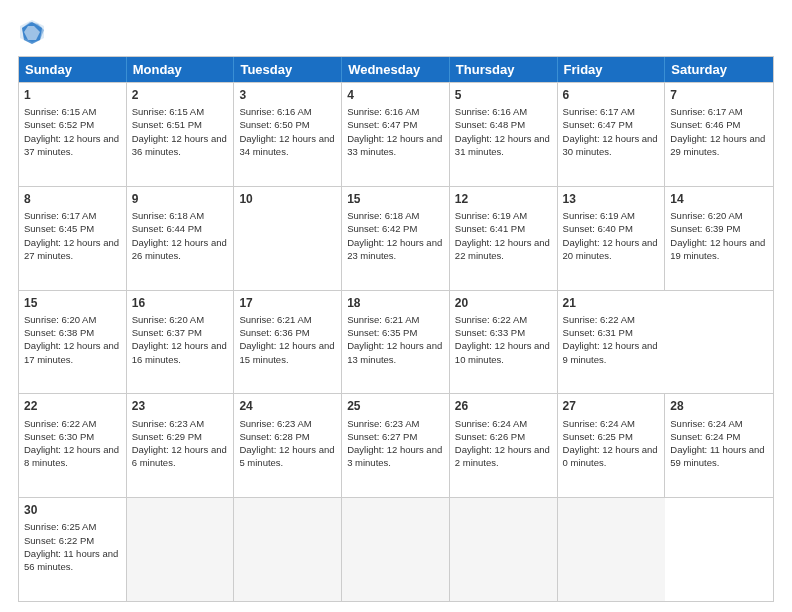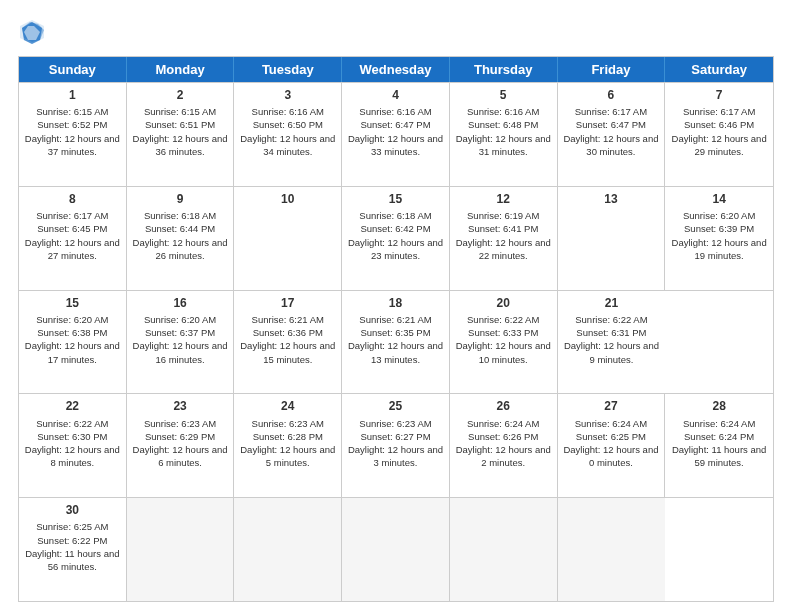--- a/index.html
+++ b/index.html
@@ -9,21 +9,20 @@
       width: 792px;
       height: 612px;
       overflow: hidden;
     }
     .page {
       width: 792px;
       height: 612px;
       padding: 18px 18px 10px 18px;
       display: flex;
       flex-direction: column;
-      text-align: center;
     }
     .header {
       display: flex;
       align-items: flex-start;
       justify-content: space-between;
       margin-bottom: 10px;
     }
     .logo {
       display: flex;
       align-items: center;
@@ -211,20 +210,24 @@
           </div>
           <div class="cal-cell">
             <span class="day-num">12</span>
             <div class="info">Sunrise: 6:19 AM
 Sunset: 6:41 PM
 Daylight: 12 hours
 and 22 minutes.</div>
           </div>
           <div class="cal-cell">
             <span class="day-num">13</span>
+            <div class="info">Sunrise: 6:19 AM
+Sunset: 6:40 PM
+Daylight: 12 hours
+and 20 minutes.</div>
           </div>
           <div class="cal-cell">
             <span class="day-num">14</span>
             <div class="info">Sunrise: 6:20 AM
 Sunset: 6:39 PM
 Daylight: 12 hours
 and 19 minutes.</div>
           </div>
         </div>
         <div class="cal-row">

